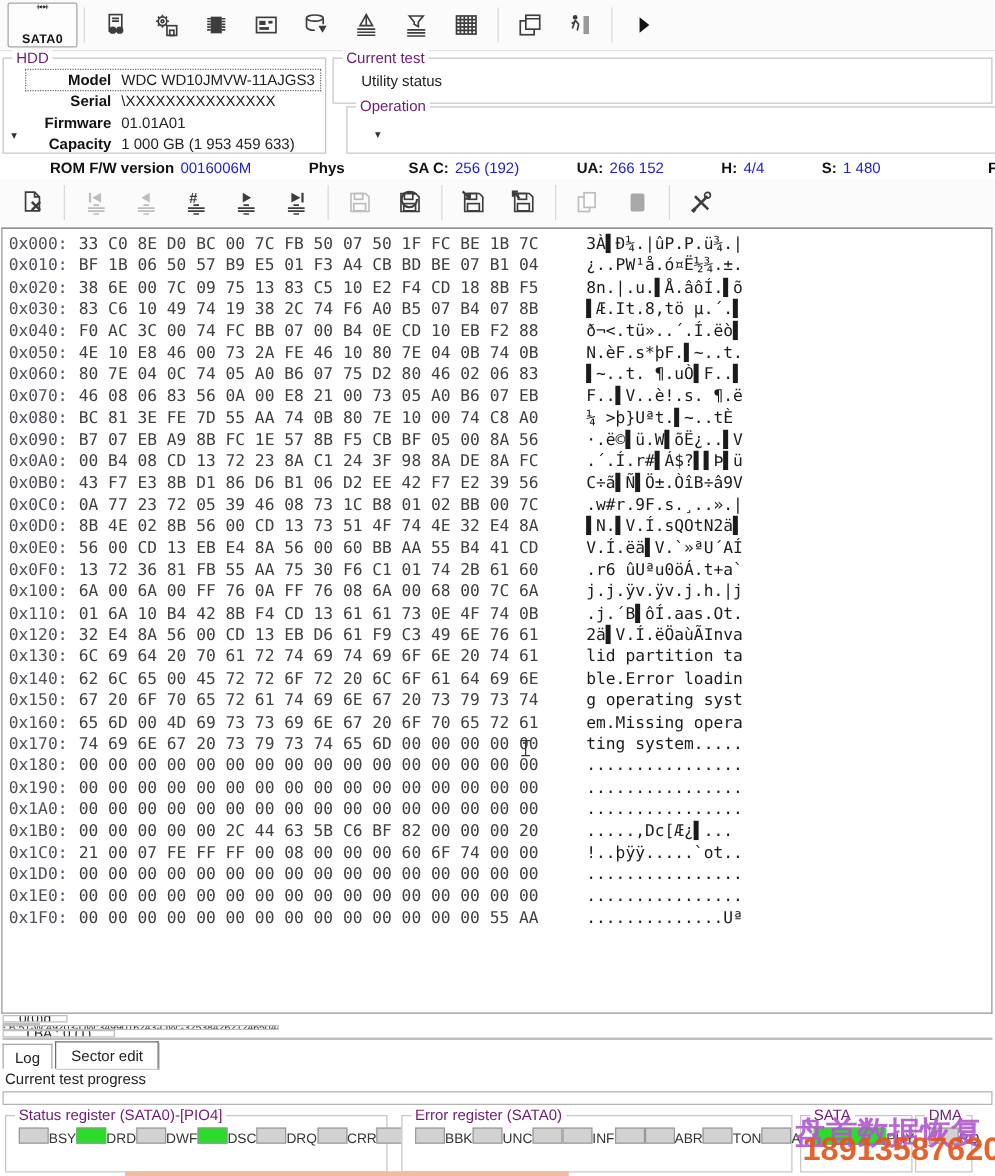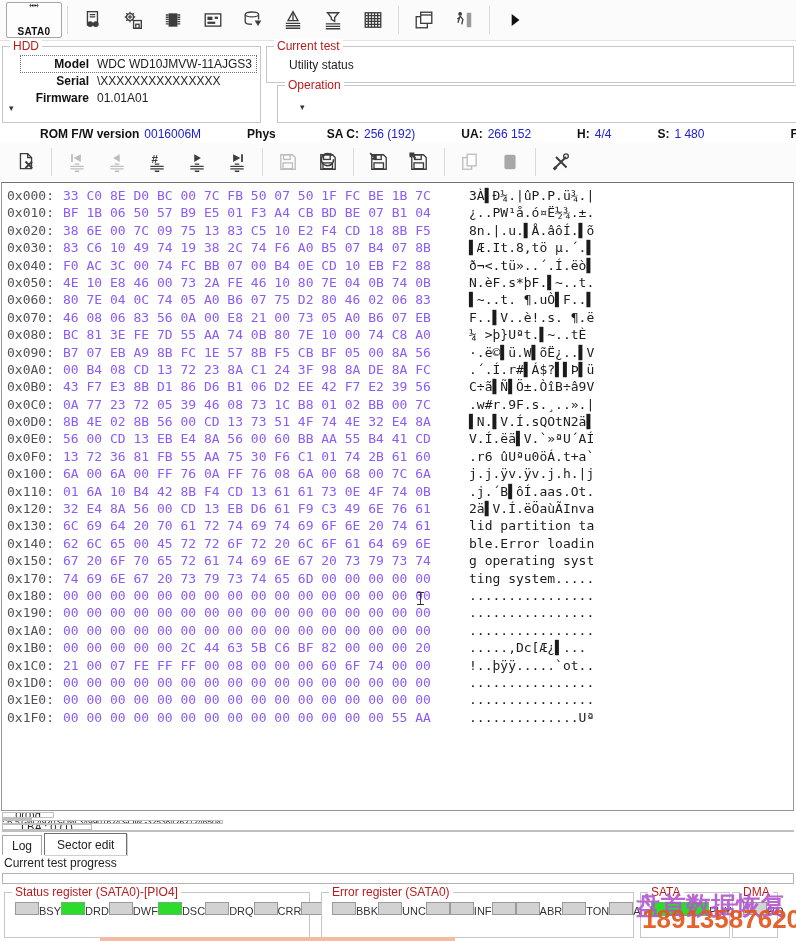--- a/index.html
+++ b/index.html
@@ -13,21 +13,21 @@
   #tb2{left:0;top:143px;width:796px;height:38px;background:#fbfbfb;
        display:flex;align-items:center;padding-left:6px;}
   .devbtn{width:54px;height:34px;border:1px solid #a6a6a6;border-radius:2px;background:#fdfdfd;
           display:flex;flex-direction:column;align-items:center;justify-content:center;gap:18px;}
   .devlbl{font-size:10px;font-weight:bold;color:#111;letter-spacing:.3px;}
   .tbtn{width:40px;height:32px;display:flex;align-items:center;justify-content:center;border-radius:2px;}
   .tbsep{width:1px;height:28px;background:#d9d9d9;margin:0 5px;display:inline-block;}
 
   
   .gbox{position:absolute;border:1px solid #c6c6c6;background:#fff;box-sizing:border-box;}
-  .gleg{position:absolute;top:-8px;left:7px;background:#fff;padding:0 3px;font-size:12px;color:#b91c1c;white-space:nowrap;}
+  .gleg{position:absolute;top:-8px;left:7px;background:#fff;padding:0 3px;font-size:12px;color:#701a75;white-space:nowrap;}
 
   #hddbox{left:2px;top:46px;width:259px;height:77px;}
   .hddrow{display:flex;height:16px;line-height:16px;margin:1px 4px 1px 18px;font-size:12px;}
   .hddrow .fl{width:68px;text-align:right;font-weight:bold;margin-right:8px;color:#111;}
   .hddrow .fv{color:#222;white-space:nowrap;}
   .hddrow.focused{outline:1px dotted #707070;}
   #hdddrop{left:6px;top:56px;font-size:9px;color:#333;}
 
   #ctbox{left:266px;top:46px;width:528px;height:37px;}
   #ctstatus{margin:11px 0 0 22px;font-size:12px;color:#222;}
@@ -41,21 +41,21 @@
   .pair .pl{font-weight:bold;color:#111;padding-left:32px;}
   .pair .pv{color:#2020cf;}
   .pair:nth-child(7){margin-left:40px;}
   .pair:nth-child(8){margin-left:auto;margin-right:4px;}
 
   
   #hexpanel{left:1px;top:182px;width:793px;height:629px;border:1px solid #979797;border-top-color:#6f6f6f;background:#fff;}
   #hexgrid{padding:4px 0 0 5px;font-family:"DejaVu Sans Mono",monospace;font-size:13px;}
   .hexrow{height:17.4px;line-height:17.4px;white-space:pre;}
   .addr{display:inline-block;width:56px;color:#50505a;}
-  .bytes{display:inline-block;width:406px;color:#8b5cf6;}
+  .bytes{display:inline-block;width:406px;color:#404040;}
   .ascii{color:#1b1b1b;}
   #ibeam{left:417px;top:592px;width:7px;height:13px;
          border-top:1px solid #333;border-bottom:1px solid #333;
          background:linear-gradient(#333,#333) center/1px 100% no-repeat;}
 
   
   #statusbar{left:0;top:812px;width:796px;height:20px;display:flex;padding-left:2px;align-items:stretch;flex-direction:column;}
   .scell{border:1px solid #bfbfbf;background:#fff;margin-right:2px;display:flex;align-items:center;
          justify-content:center;font-size:11px;color:#222;overflow:hidden;white-space:nowrap;}
   .scell:nth-child(1){width:50px;}
@@ -196,20 +196,24 @@
         <span class="fl">Model</span>
         <span class="fv">WDC WD10JMVW-11AJGS3</span>
       </div>
       <div class="hddrow">
         <span class="fl">Serial</span>
         <span class="fv">\XXXXXXXXXXXXXXX</span>
       </div>
       <div class="hddrow">
         <span class="fl">Firmware</span>
         <span class="fv">01.01A01</span>
+      </div>
+      <div class="hddrow">
+        <span class="fl">Capacity</span>
+        <span class="fv">1 000 GB (1 953 459 633)</span>
       </div>
     </div>
 </div>
 
 <div id="ctbox" class="gbox">
   <span class="gleg">Current test</span>
   <div id="ctstatus">Utility status</div>
 </div>
 
 <div id="opbox" class="gbox">
@@ -368,20 +372,21 @@
       <div class="hexrow"><span class="addr">0x0C0:</span><span class="bytes">0A 77 23 72 05 39 46 08 73 1C B8 01 02 BB 00 7C</span><span class="ascii">.w#r.9F.s.¸..».|</span></div>
       <div class="hexrow"><span class="addr">0x0D0:</span><span class="bytes">8B 4E 02 8B 56 00 CD 13 73 51 4F 74 4E 32 E4 8A</span><span class="ascii">▌N.▌V.Í.sQOtN2ä▌</span></div>
       <div class="hexrow"><span class="addr">0x0E0:</span><span class="bytes">56 00 CD 13 EB E4 8A 56 00 60 BB AA 55 B4 41 CD</span><span class="ascii">V.Í.ëä▌V.`»ªU´AÍ</span></div>
       <div class="hexrow"><span class="addr">0x0F0:</span><span class="bytes">13 72 36 81 FB 55 AA 75 30 F6 C1 01 74 2B 61 60</span><span class="ascii">.r6 ûUªu0öÁ.t+a`</span></div>
       <div class="hexrow"><span class="addr">0x100:</span><span class="bytes">6A 00 6A 00 FF 76 0A FF 76 08 6A 00 68 00 7C 6A</span><span class="ascii">j.j.ÿv.ÿv.j.h.|j</span></div>
       <div class="hexrow"><span class="addr">0x110:</span><span class="bytes">01 6A 10 B4 42 8B F4 CD 13 61 61 73 0E 4F 74 0B</span><span class="ascii">.j.´B▌ôÍ.aas.Ot.</span></div>
       <div class="hexrow"><span class="addr">0x120:</span><span class="bytes">32 E4 8A 56 00 CD 13 EB D6 61 F9 C3 49 6E 76 61</span><span class="ascii">2ä▌V.Í.ëÖaùÃInva</span></div>
       <div class="hexrow"><span class="addr">0x130:</span><span class="bytes">6C 69 64 20 70 61 72 74 69 74 69 6F 6E 20 74 61</span><span class="ascii">lid partition ta</span></div>
       <div class="hexrow"><span class="addr">0x140:</span><span class="bytes">62 6C 65 00 45 72 72 6F 72 20 6C 6F 61 64 69 6E</span><span class="ascii">ble.Error loadin</span></div>
       <div class="hexrow"><span class="addr">0x150:</span><span class="bytes">67 20 6F 70 65 72 61 74 69 6E 67 20 73 79 73 74</span><span class="ascii">g operating syst</span></div>
+      <div class="hexrow"><span class="addr">0x160:</span><span class="bytes">65 6D 00 4D 69 73 73 69 6E 67 20 6F 70 65 72 61</span><span class="ascii">em.Missing opera</span></div>
       <div class="hexrow"><span class="addr">0x170:</span><span class="bytes">74 69 6E 67 20 73 79 73 74 65 6D 00 00 00 00 00</span><span class="ascii">ting system.....</span></div>
       <div class="hexrow"><span class="addr">0x180:</span><span class="bytes">00 00 00 00 00 00 00 00 00 00 00 00 00 00 00 00</span><span class="ascii">................</span></div>
       <div class="hexrow"><span class="addr">0x190:</span><span class="bytes">00 00 00 00 00 00 00 00 00 00 00 00 00 00 00 00</span><span class="ascii">................</span></div>
       <div class="hexrow"><span class="addr">0x1A0:</span><span class="bytes">00 00 00 00 00 00 00 00 00 00 00 00 00 00 00 00</span><span class="ascii">................</span></div>
       <div class="hexrow"><span class="addr">0x1B0:</span><span class="bytes">00 00 00 00 00 2C 44 63 5B C6 BF 82 00 00 00 20</span><span class="ascii">.....,Dc[Æ¿▌... </span></div>
       <div class="hexrow"><span class="addr">0x1C0:</span><span class="bytes">21 00 07 FE FF FF 00 08 00 00 00 60 6F 74 00 00</span><span class="ascii">!..þÿÿ.....`ot..</span></div>
       <div class="hexrow"><span class="addr">0x1D0:</span><span class="bytes">00 00 00 00 00 00 00 00 00 00 00 00 00 00 00 00</span><span class="ascii">................</span></div>
       <div class="hexrow"><span class="addr">0x1E0:</span><span class="bytes">00 00 00 00 00 00 00 00 00 00 00 00 00 00 00 00</span><span class="ascii">................</span></div>
       <div class="hexrow"><span class="addr">0x1F0:</span><span class="bytes">00 00 00 00 00 00 00 00 00 00 00 00 00 00 55 AA</span><span class="ascii">..............Uª</span></div>
     </div>

